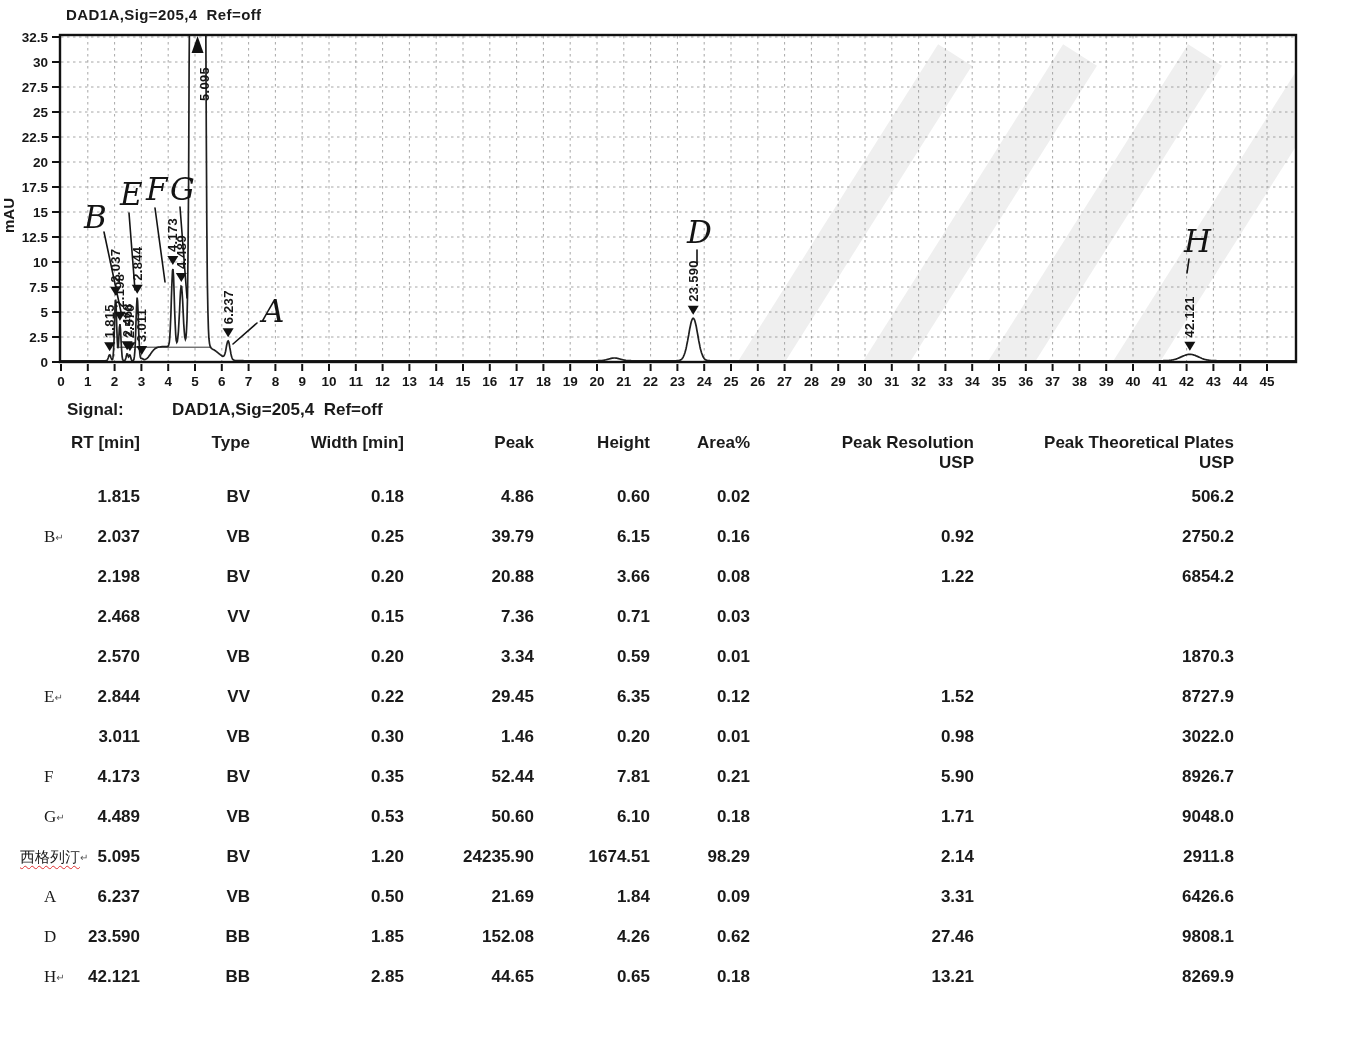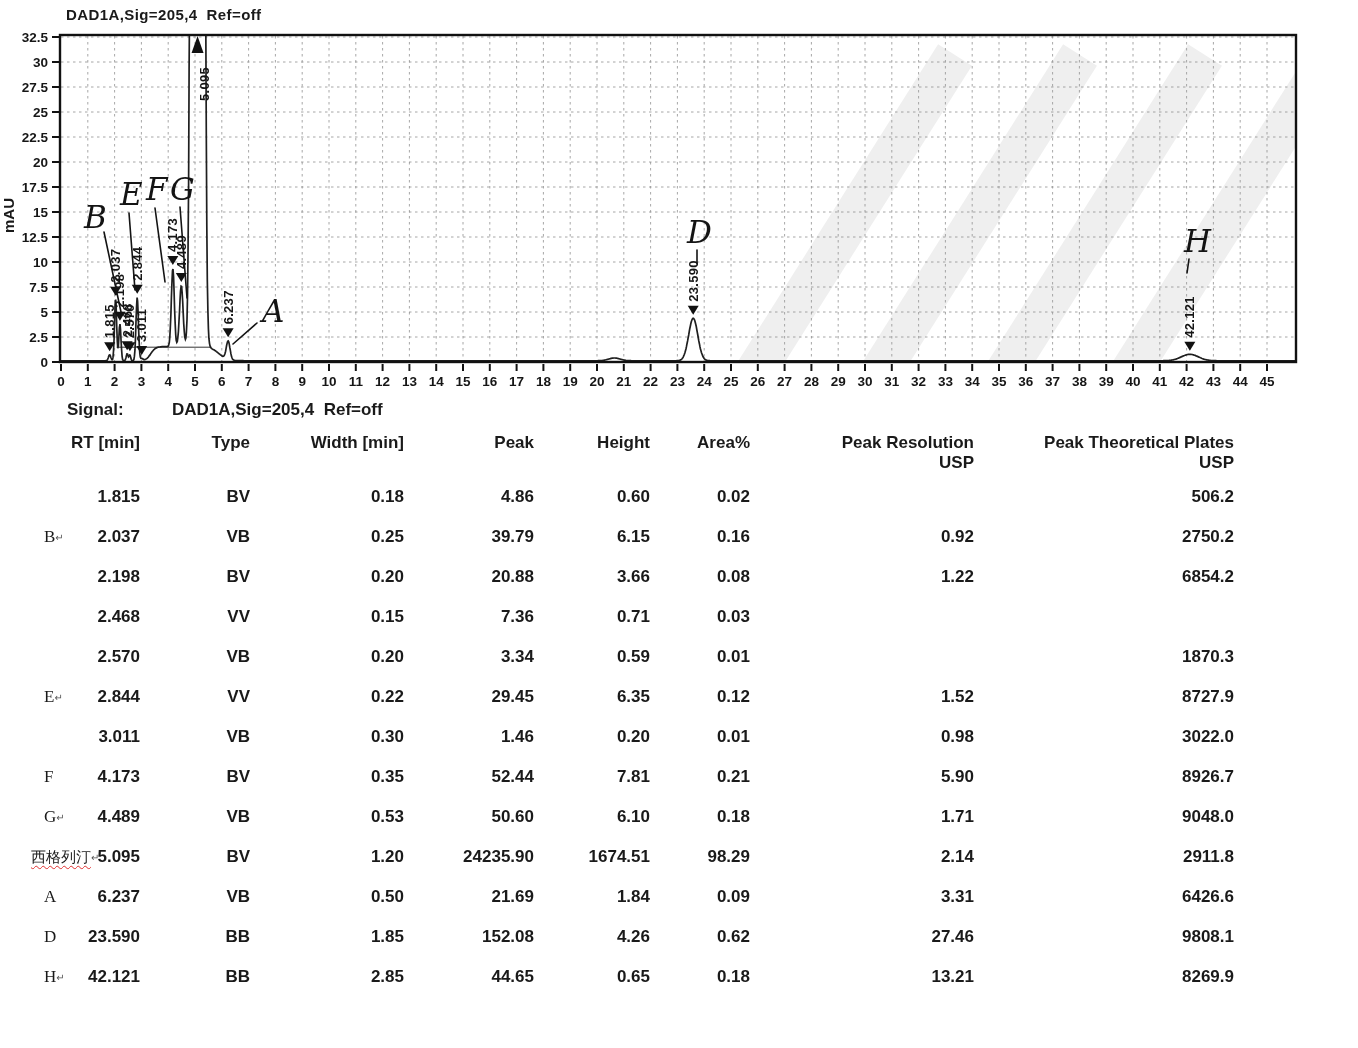--- a/index.html
+++ b/index.html
@@ -24,21 +24,21 @@
   .grid-row{display:grid;grid-template-columns:62px 78px 110px 154px 130px 116px 100px 224px 260px;}
   #thead{position:absolute;left:0;top:433px;width:1234px;font-size:17px;font-weight:700;}
   #thead .c{text-align:right;line-height:20px;}
   #thead .c.type{text-align:right;padding-left:26px;}
   #rows{position:absolute;left:0;top:477px;width:1234px;font-size:17px;font-weight:700;}
   .trow{height:40px;align-items:center;}
   .trow .c{text-align:right;}
   .trow .c.type{text-align:right;padding-left:26px;}
   .trow .c.ann{text-align:left;font-family:"Liberation Serif",serif;font-weight:400;
                font-size:17px;padding-left:44px;white-space:nowrap;}
-  .trow .c.ann.cn{padding-left:20px;font-size:15px;margin-left:11px;}
+  .trow .c.ann.cn{padding-left:20px;font-size:15px;}
   .wavy{text-decoration:underline wavy #e03030;text-decoration-thickness:1px;text-underline-offset:3px;}
   .pmark{font-size:10px;color:#555;vertical-align:1px;}
 </style>
 </head>
 <body>
 
 <div id="root">
 
   <div id="chart">
     <svg id="chrom-svg" width="1358" height="398" viewBox="0 0 1358 398">

